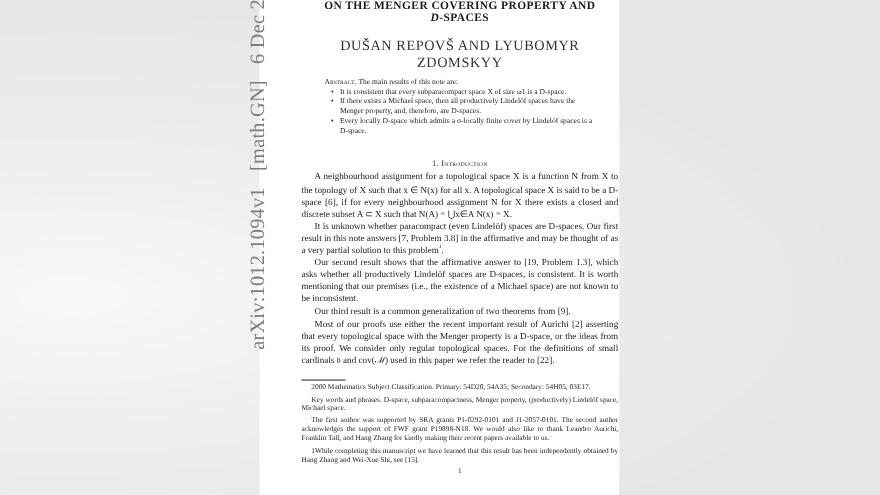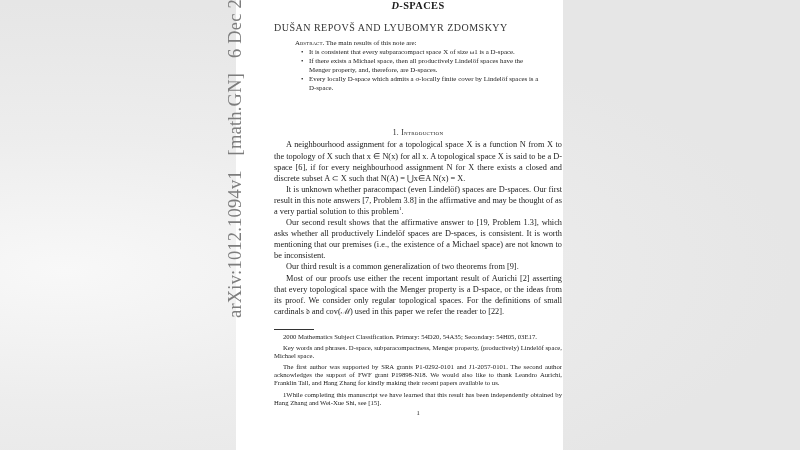--- a/index.html
+++ b/index.html
@@ -22,27 +22,27 @@
     font-size: 18.5px; color: #7d7d7d; letter-spacing: 0.2px;
     white-space: nowrap; line-height: 26px;
   }
   .arxiv-stamp span { margin-right: 10px; }
   .content { position: absolute; left: 274px; width: 288px; top: 0; }
   .title {
     text-align: center; font-weight: bold; font-size: 10.4px; line-height: 11px;
     letter-spacing: 0.4px; margin-top: 0px;
   }
   .title i { font-style: italic; }
-  .authors { text-align: left; font-size: 10px; letter-spacing: 0.5px; margin-top: 11px; color: #333; }
+  .authors { text-align: center; font-size: 13px; letter-spacing: 0.5px; margin-top: 11px; color: #333; }
   .abstract { font-size: 6.9px; line-height: 8.9px; margin-top: 6px; margin-left: 21px; width: 251px; color: #222; }
   .abstract .head { font-variant: small-caps; }
   .abstract ul { margin: 0; padding-left: 14px; }
   .abstract li { list-style: none; position: relative; }
   .abstract li::before { content: "\2022"; position: absolute; left: -8px; }
-  .section-title { text-align: center; font-size: 7.6px; font-variant: small-caps; margin-top: 36px; letter-spacing: 0.3px; }
+  .section-title { text-align: center; font-size: 7.6px; font-variant: small-caps; margin-top: 20px; letter-spacing: 0.3px; }
   .body { font-size: 8.3px; line-height: 11.1px; text-align: justify; margin-top: 2px; }
   .body p { margin: 0; text-indent: 12px; font-family: Liberation Serif, serif; }
   .rule { width: 40px; border-top: 0.8px solid #333; margin-top: 12px; margin-bottom: 3px; }
   .notes { font-size: 6.7px; line-height: 8.1px; text-align: justify; color: #222; }
   .notes p { margin: 0 0 3px 0; text-indent: 9px; }
   .pagenum { text-align: center; font-size: 6.5px; margin-top: -1px; }
   sup { font-size: 5px; vertical-align: top; line-height: 1; }
   i { font-style: italic; }
 </style>
 </head>
@@ -51,20 +51,21 @@
 <div class="paper"></div>
 
 <div class="arxiv-stamp">
   <span>arXiv:1012.1094v1</span>
   <span>[math.GN]</span>
   <span>6 Dec 2010</span>
 </div>
 
 <div class="content">
   <div class="title">
+    <div>ON THE MENGER COVERING PROPERTY AND</div>
     <div><i>D</i><span>-SPACES</span></div>
   </div>
 
   <div class="authors">DUŠAN REPOVŠ AND LYUBOMYR ZDOMSKYY</div>
 
   <div class="abstract">
     <span class="head">Abstract.</span>
     <span>The main results of this note are:</span>
     <ul>
       <li>It is consistent that every subparacompact space X of size ω1 is a D-space.</li>

